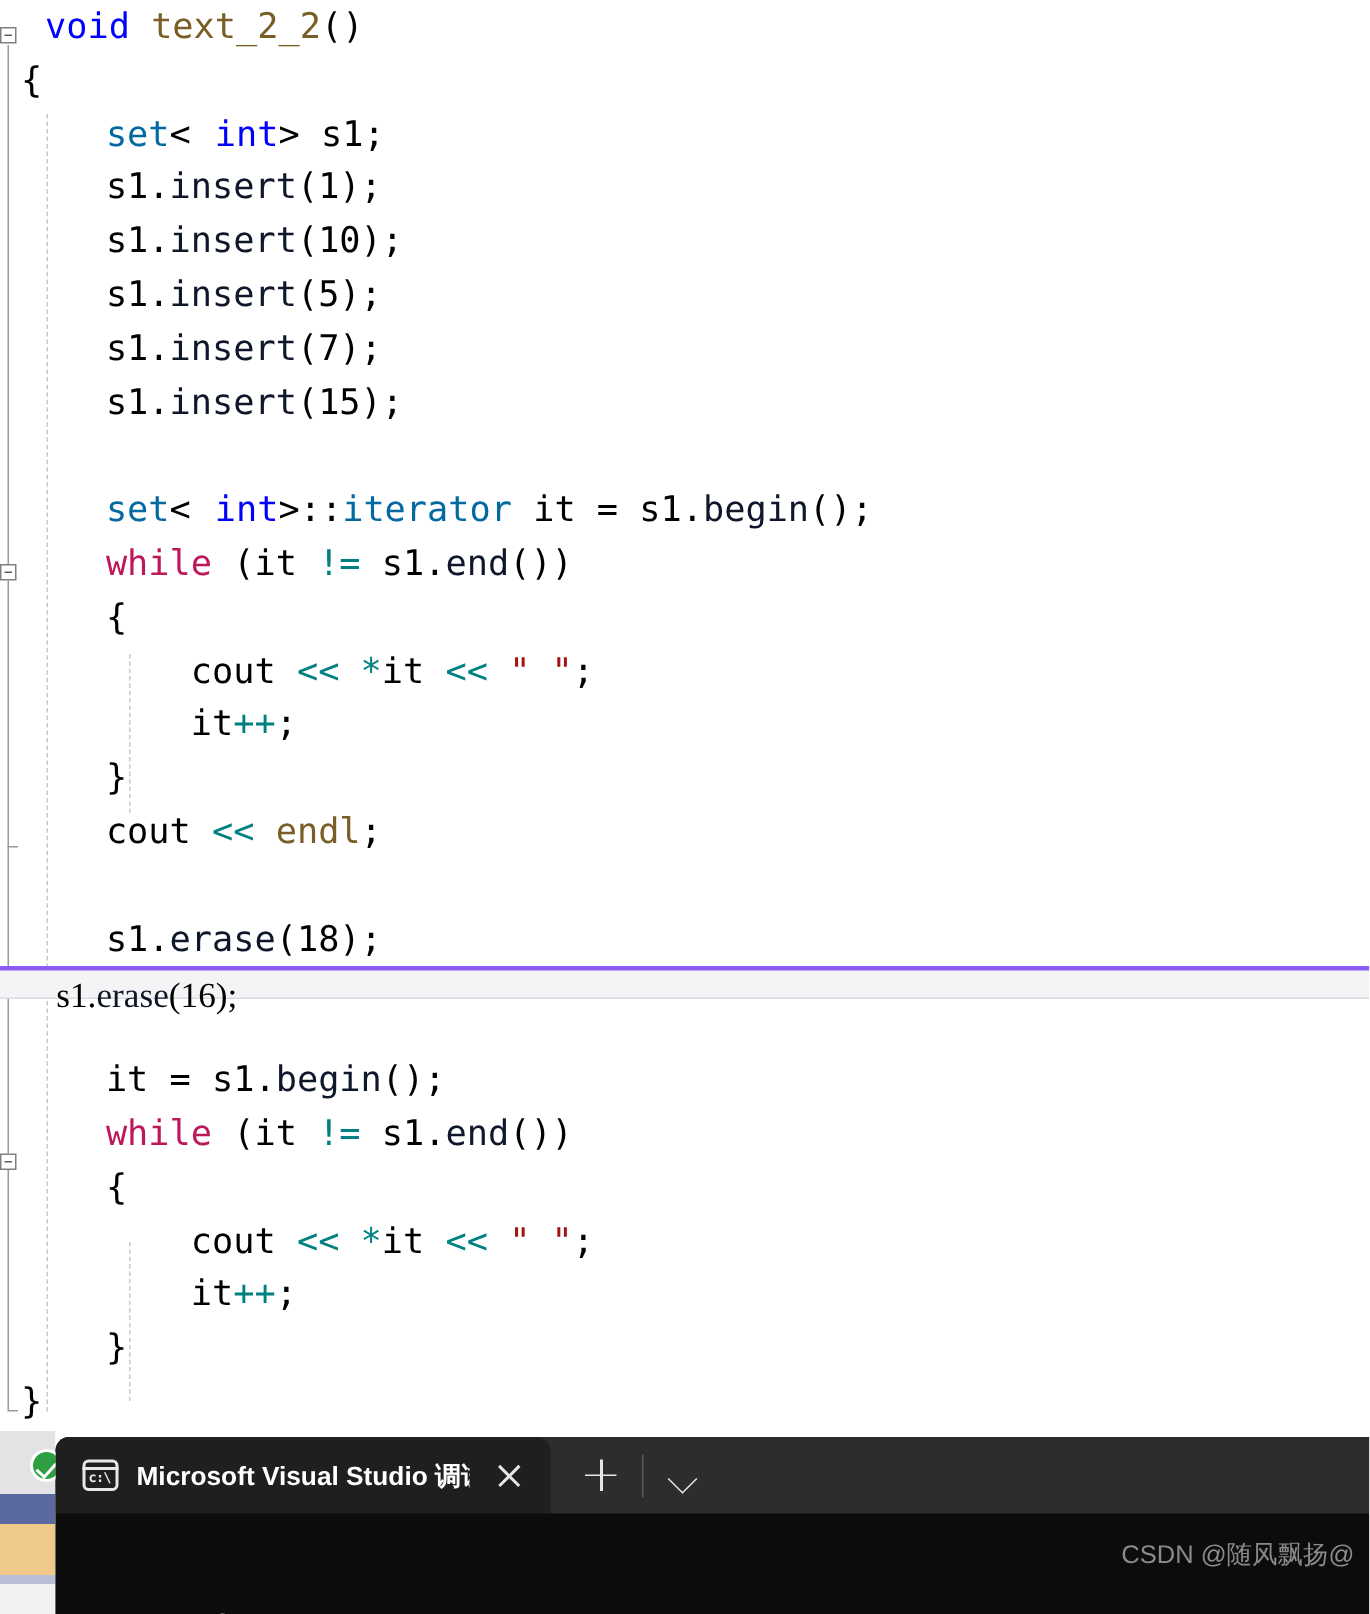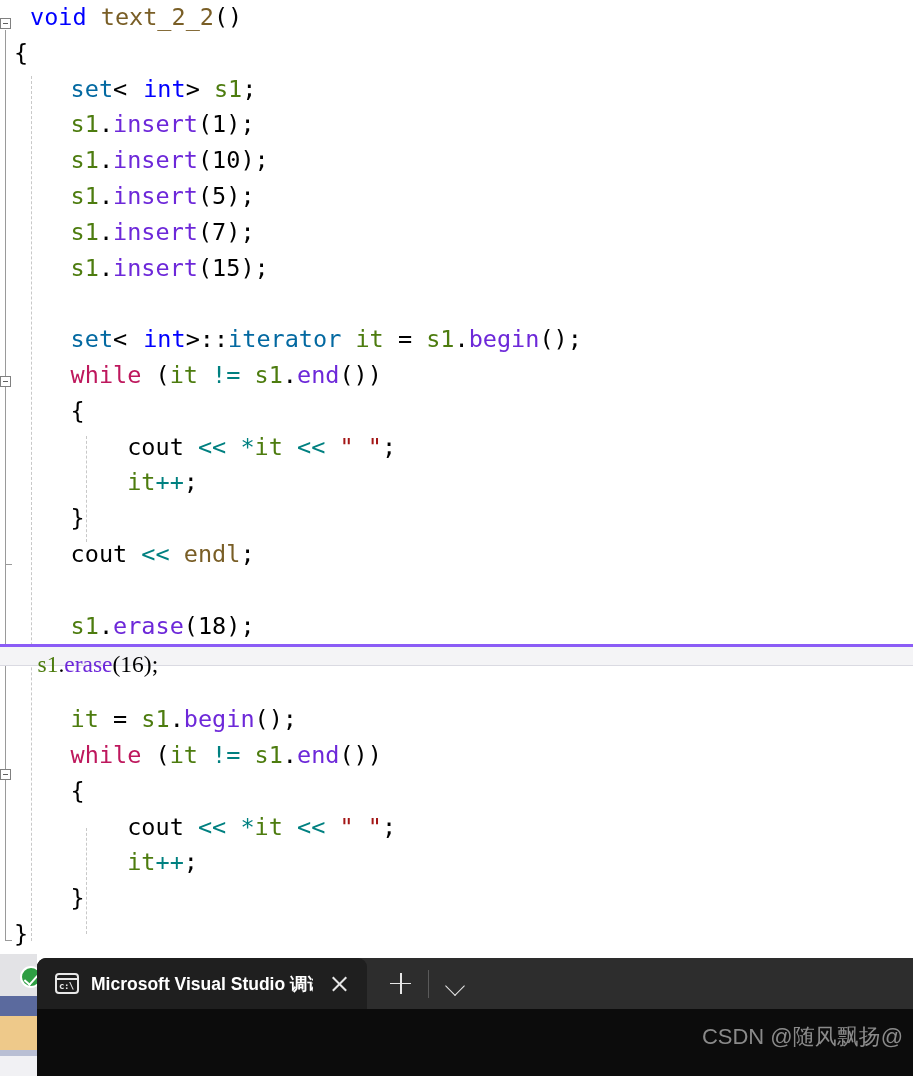--- a/index.html
+++ b/index.html
@@ -90,22 +90,22 @@
     border-bottom: 1px solid #dadae2;
     height: 22px;
     font-family: Liberation Serif, serif;
   }
 
   
   .k-blue   { color: #0000ff; margin-left: 16px; }      
   .k-purple { color: #be185d; }      
   .t-type   { color: #0369a1; }      
   .t-func   { color: #795e26; }      
-  .t-method { color: #6d28d9; margin-top: 18px; }      
-  .t-var    { color: #4d7c0f; }      
+  .t-method { color: #0f172a; margin-top: 18px; }      
+  .t-var    { color: #000000; }      
   .t-op     { color: #008080; }      
   .t-str    { color: #a31515; }      
   .t-plain  { color: #000000; }
 
   
   #edge-strip {
     position: absolute;
     left: 0; bottom: 0;
     width: 37px; height: 122px;
     overflow: hidden;
@@ -267,21 +267,21 @@
     color: #cccccc;
     white-space: pre;
     overflow: hidden;
   }
   #watermark {
     position: absolute;
     right: 10px;
     bottom: 25px;
     color: #8a8a8a;
     font-family: "Liberation Sans", sans-serif;
-    font-size: 22px;
+    font-size: 17px;
     font-weight: normal;
     white-space: nowrap;
     pointer-events: none;
   }
 </style>
 </head>
 <body>
 
 <div id="root">
 

